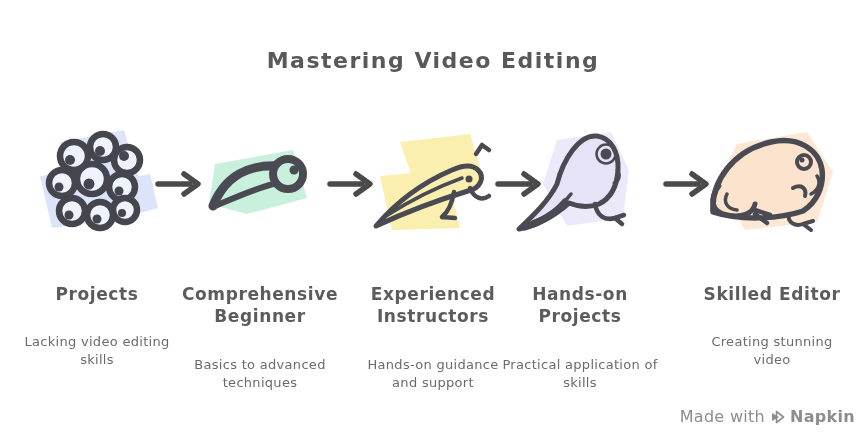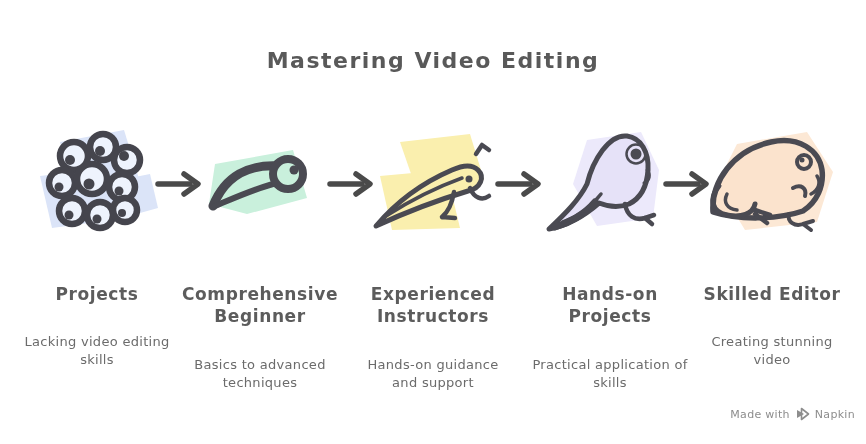--- a/index.html
+++ b/index.html
@@ -17,23 +17,23 @@
     margin-top:34px;font-size:17px;font-weight:bold;color:#5c5c5c;
     line-height:1.32;letter-spacing:0.6px;
   }
   .stage-desc{
     margin-top:28px;font-size:13px;color:#6b6b6b;line-height:1.38;
     letter-spacing:0.3px;padding:0 6px;
   }
   .arrow{position:absolute;top:171px;}
   .credit{
     position:absolute;top:407px;right:11px;display:flex;align-items:center;
-    gap:5px;font-size:11px;color:#8d8d8d;letter-spacing:0.3px;
+    gap:5px;font-size:16px;color:#8d8d8d;letter-spacing:0.3px;
   }
-  .credit .brand{font-weight:normal;}
+  .credit .brand{font-weight:bold;}
   svg{display:block;}
 </style>
 </head>
 <body>
 
 <div class="diagram">
 
   <div class="title">Mastering Video Editing</div>
 
   <div class="stage" style="left:12px;">
@@ -94,21 +94,21 @@
         <circle cx="111" cy="55" r="3.5" fill="#4a4a52"></circle>
         <path d="M118,30 l6,-9 m0,0 l7,5" fill="none" stroke="#4a4a52" stroke-width="4.5" stroke-linecap="round"></path>
         <path d="M96,68 C94,80 90,88 84,93 M84,93 l13,1" fill="none" stroke="#4a4a52" stroke-width="4.5" stroke-linecap="round"></path>
         <path d="M112,64 C116,74 124,77 131,72" fill="none" stroke="#4a4a52" stroke-width="4.5" stroke-linecap="round"></path>
       </svg>
     </div>
     <div class="stage-heading">Experienced Instructors</div>
     <div class="stage-desc">Hands-on guidance and support</div>
   </div>
 
-  <div class="stage" style="left:525px;">
+  <div class="stage" style="left:495px;">
     <div class="art">
       <svg width="150" height="125" viewBox="0 0 150 125">
         <polygon points="52,16 106,8 124,46 118,94 62,102 38,60" fill="#ece9fb"></polygon>
         <path d="M92,12 C106,14 114,28 113,46 C112,62 106,74 94,80 C84,84 74,83 64,79 C48,93 30,102 14,105 C30,90 44,76 52,60 C58,36 74,10 92,12 Z" fill="#e6e2f8" stroke="#4a4a52" stroke-width="5" stroke-linejoin="round"></path>
         <path d="M60,78 C50,90 34,99 20,103" fill="none" stroke="#4a4a52" stroke-width="7" stroke-linecap="round"></path>
         <path d="M66,70 C56,83 42,93 28,98" fill="none" stroke="#4a4a52" stroke-width="3.5" stroke-linecap="round"></path>
         <circle cx="101" cy="30" r="5.5" fill="#4a4a52"></circle>
         <circle cx="101" cy="30" r="9.5" fill="none" stroke="#4a4a52" stroke-width="2.5"></circle>
         <path d="M90,80 C92,92 100,97 110,94 M110,94 l9,-3 m-9,3 l7,6" fill="none" stroke="#4a4a52" stroke-width="4.5" stroke-linecap="round"></path>
         <path d="M112,46 C116,50 115,57 109,59" fill="none" stroke="#4a4a52" stroke-width="3" stroke-linecap="round"></path>

